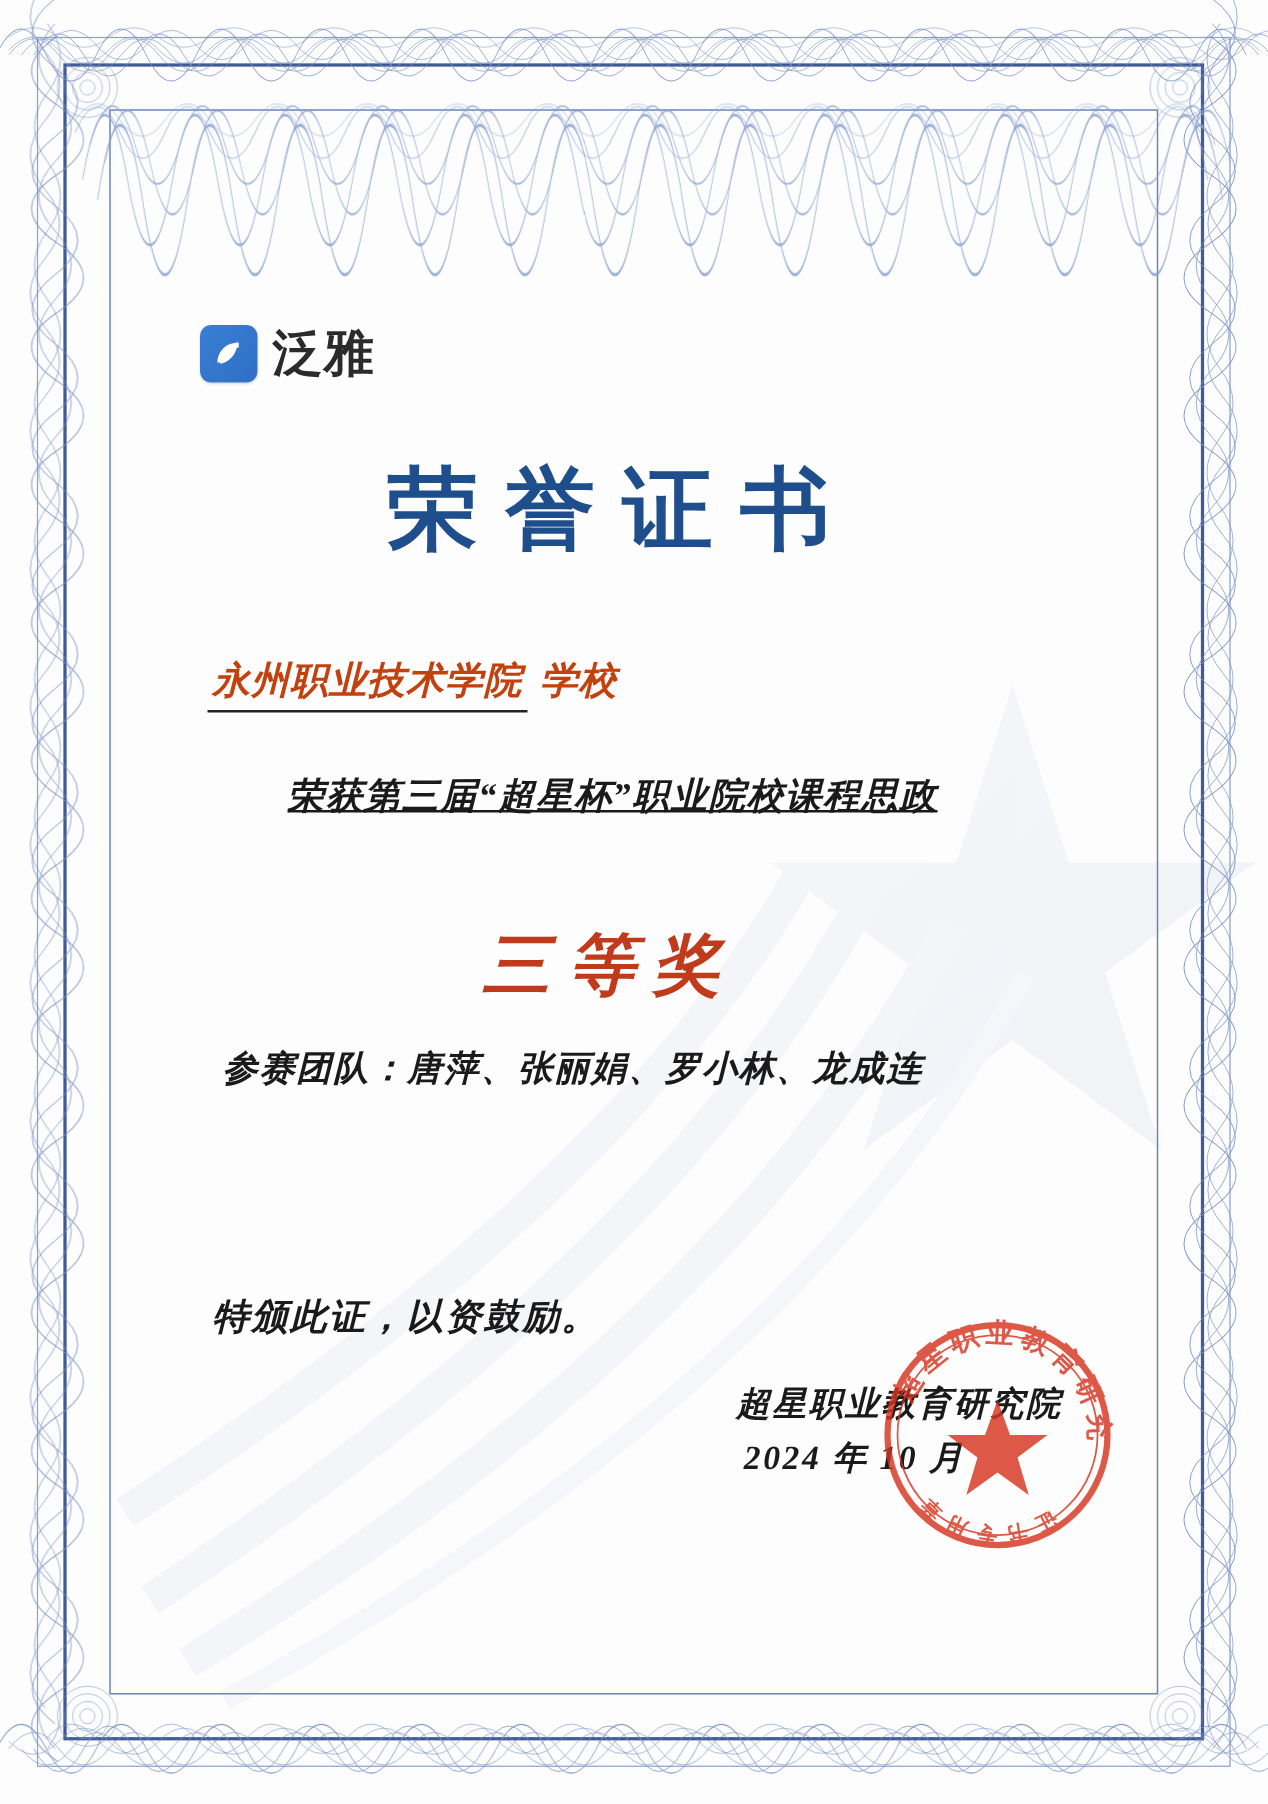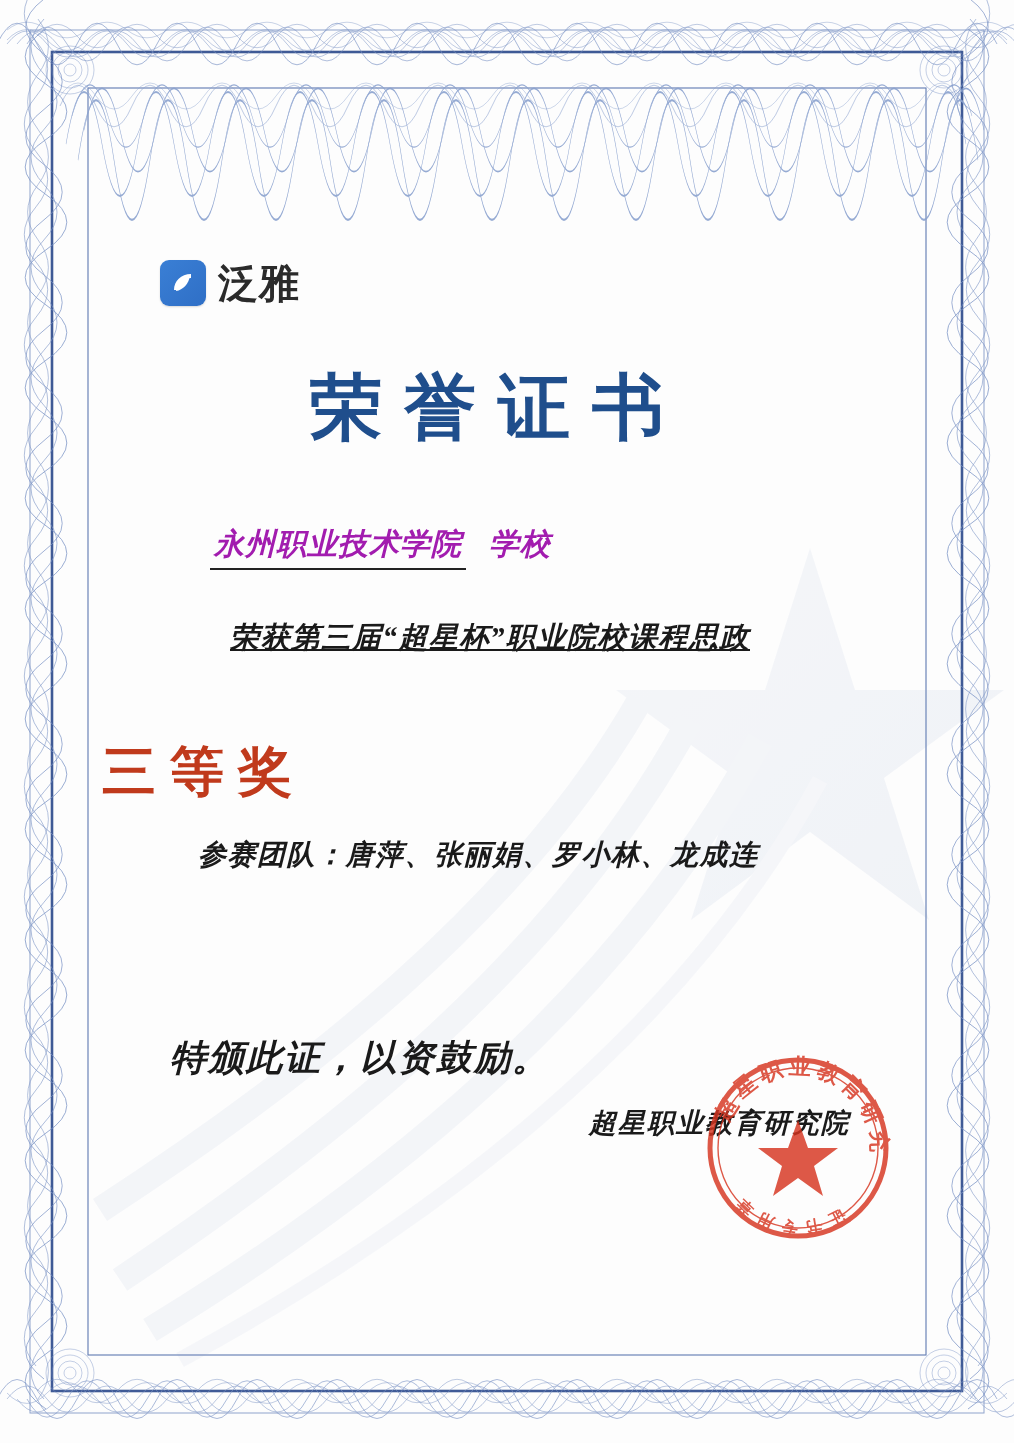--- a/index.html
+++ b/index.html
@@ -83,27 +83,26 @@
     text-indent: 22px;
     margin-left: 12px;
   }
 
   .school-line {
     position: absolute;
     left: 78px;
     top: 436px;
     display: flex;
     align-items: baseline;
-    gap: 23px;
+    gap: 10px;
     font-size: 30px;
-    color: #a21caf;
+    color: #c2410c;
     font-weight: 700;
     font-style: italic;
     font-family: "Liberation Serif", serif;
-    margin-left: 44px;
   }
   .school-name {
     border-bottom: 2px solid #222;
     padding: 0 4px 3px 4px;
     letter-spacing: 1px;
   }
   .school-suffix {
     letter-spacing: 1px;
   }
 
@@ -118,44 +117,45 @@
     line-height: 1.5;
   }
   .body-line-1 { top: 528px; text-indent: 64px; width: 700px; text-decoration: underline; }
   .body-line-2 { top: 588px; width: 700px; }
 
   .award-level {
     position: absolute;
     left: 0;
     right: 0;
     top: 648px;
+    text-align: center;
     font-size: 54px;
     font-weight: 700;
+    font-style: italic;
     color: #c03a1c;
     letter-spacing: 14px;
     text-indent: 14px;
   }
 
   .team-line {
     position: absolute;
     left: 90px;
     top: 748px;
     font-size: 28px;
     font-weight: 700;
     font-style: italic;
     color: #1a1a1a;
     letter-spacing: 1.5px;
-    margin-left: 20px;
   }
 
   .closing-line {
     position: absolute;
     left: 82px;
     top: 946px;
-    font-size: 36px;
+    font-size: 29px;
     font-weight: 700;
     font-style: italic;
     color: #1a1a1a;
     letter-spacing: 2px;
   }
 
   .signature-block {
     position: absolute;
     right: 24px;
     top: 1014px;
@@ -373,20 +373,21 @@
     <div class="award-level">三等奖</div>
 
     <div class="team-line">
       <span>参赛团队：</span><span>唐萍、张丽娟、罗小林、龙成连</span>
     </div>
 
     <div class="closing-line">特颁此证，以资鼓励。</div>
 
     <div class="signature-block">
       <div>超星职业教育研究院</div>
+      <div class="signature-date">2024 年 10 月</div>
     </div>
 
     <svg class="seal" width="204" height="204" viewBox="0 0 204 204">
       <defs>
         <path id="sealArc" d="M 102,102 m -74,0 a 74,74 0 1,1 148,0"></path>
         <path id="sealArcBottom" d="M 102,102 m 74,0 a 74,74 0 1,1 -148,0"></path>
       </defs>
       <g opacity="0.82">
         <circle cx="102" cy="102" r="88" fill="none" stroke="#d6341f" stroke-width="5"></circle>
         <circle cx="102" cy="102" r="80" fill="none" stroke="#d6341f" stroke-width="1.4"></circle>

